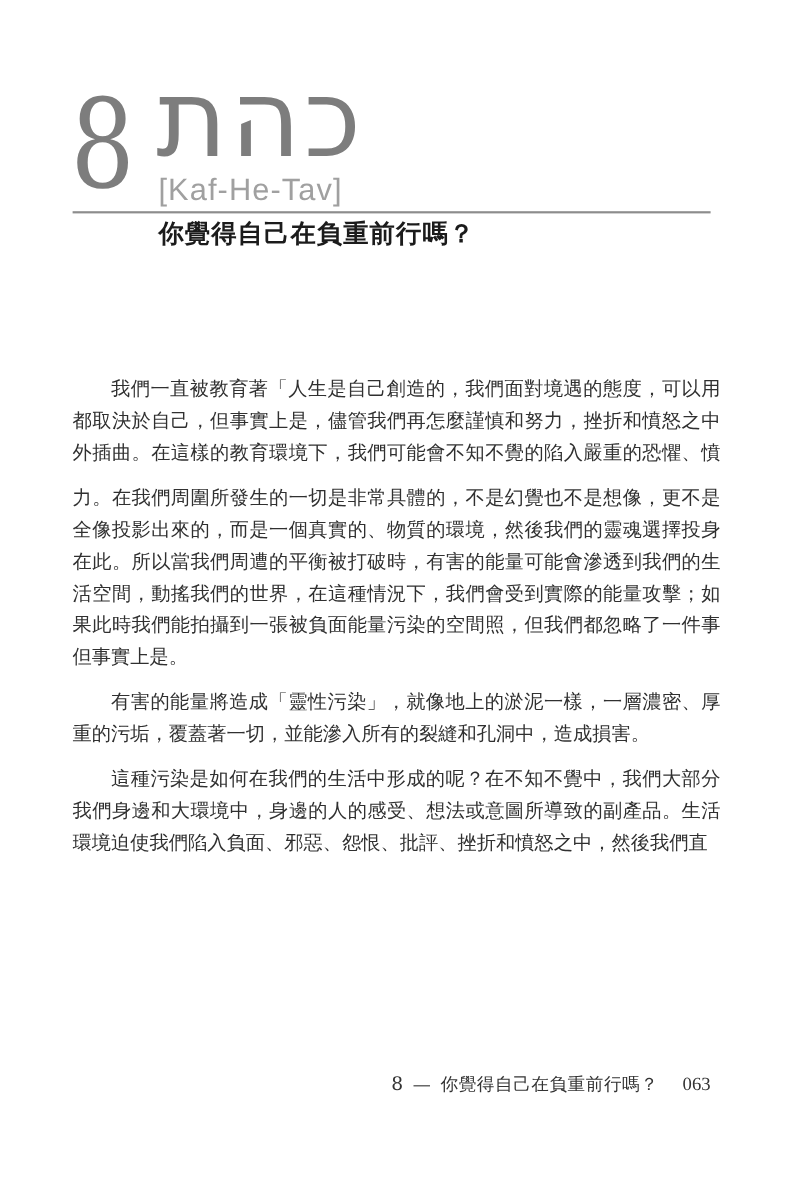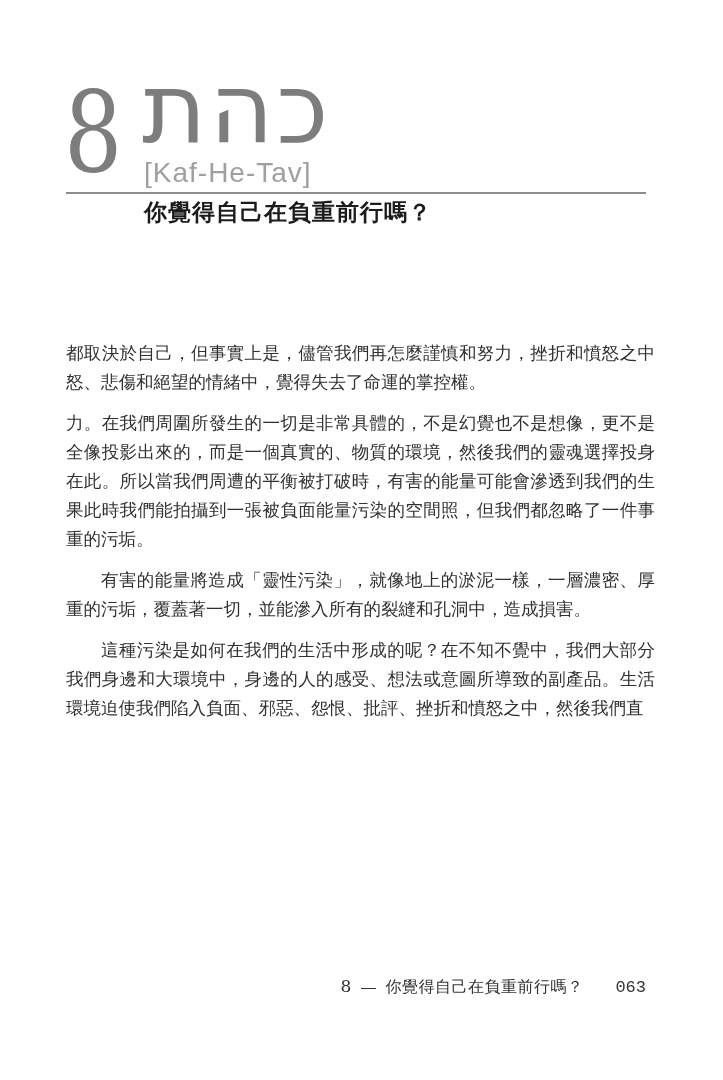--- a/index.html
+++ b/index.html
@@ -81,49 +81,51 @@
     display:flex;align-items:baseline;
     font-family:"Liberation Sans",sans-serif;
     font-size:16px;letter-spacing:0.5px;
   }
   .running-chapter-number{
     font-family:"DejaVu Serif",serif;
     font-size:17px;
   }
   .running-separator{margin:0 9px;font-size:15px;}
   .page-number{
-    font-family:Liberation Mono, monospace;
+    font-family:Liberation Serif, serif;
     font-size:17px;
-    margin-left:32px;
+    margin-left:22px;
   }
 </style>
 </head>
 <body>
 
 <div class="page">
 
   <header>
     <div class="chapter-number">8</div>
     <div class="hebrew-letters">כהת</div>
     <div class="transliteration">[Kaf-He-Tav]</div>
     <div class="header-rule"></div>
     <h1 class="chapter-title">你覺得自己在負重前行嗎？</h1>
   </header>
 
   <main class="body-text">
       <div class="paragraph">
+        <div class="line first">我們一直被教育著「人生是自己創造的，我們面對境遇的態度，可以用</div>
         <div class="line">都取決於自己，但事實上是，儘管我們再怎麼謹慎和努力，挫折和憤怒之中</div>
-        <div class="line last">怒、悲傷和絕望的情緒中，覺得失去了命運的掌控權。</div>
+        <div class="line">外插曲。在這樣的教育環境下，我們可能會不知不覺的陷入嚴重的恐懼、憤</div>
       </div>
       <div class="paragraph">
         <div class="line">力。在我們周圍所發生的一切是非常具體的，不是幻覺也不是想像，更不是</div>
         <div class="line">全像投影出來的，而是一個真實的、物質的環境，然後我們的靈魂選擇投身</div>
         <div class="line">在此。所以當我們周遭的平衡被打破時，有害的能量可能會滲透到我們的生</div>
+        <div class="line">活空間，動搖我們的世界，在這種情況下，我們會受到實際的能量攻擊；如</div>
         <div class="line">果此時我們能拍攝到一張被負面能量污染的空間照，但我們都忽略了一件事</div>
-        <div class="line last">重的污垢。</div>
+        <div class="line last">但事實上是。</div>
       </div>
       <div class="paragraph">
         <div class="line first">有害的能量將造成「靈性污染」，就像地上的淤泥一樣，一層濃密、厚</div>
         <div class="line last">重的污垢，覆蓋著一切，並能滲入所有的裂縫和孔洞中，造成損害。</div>
       </div>
       <div class="paragraph">
         <div class="line first">這種污染是如何在我們的生活中形成的呢？在不知不覺中，我們大部分</div>
         <div class="line">我們身邊和大環境中，身邊的人的感受、想法或意圖所導致的副產品。生活</div>
         <div class="line last">環境迫使我們陷入負面、邪惡、怨恨、批評、挫折和憤怒之中，然後我們直</div>
       </div>

